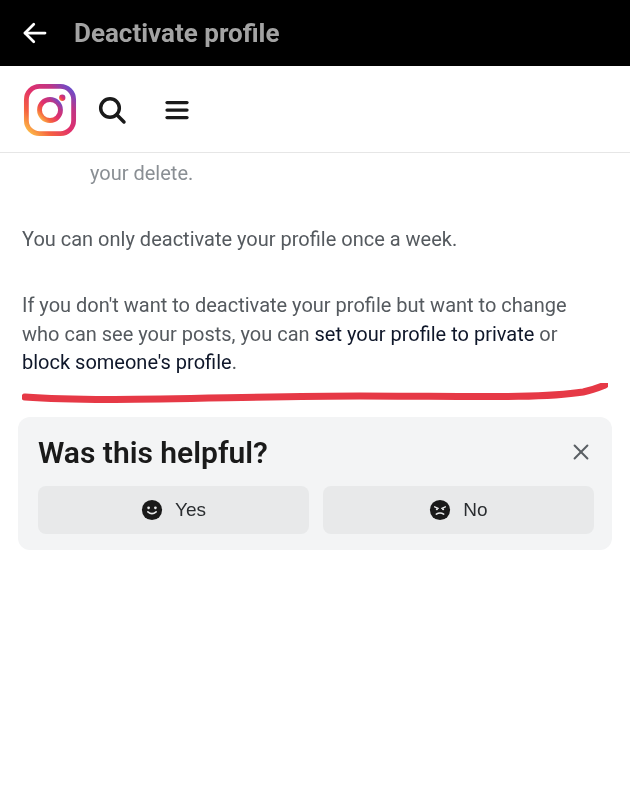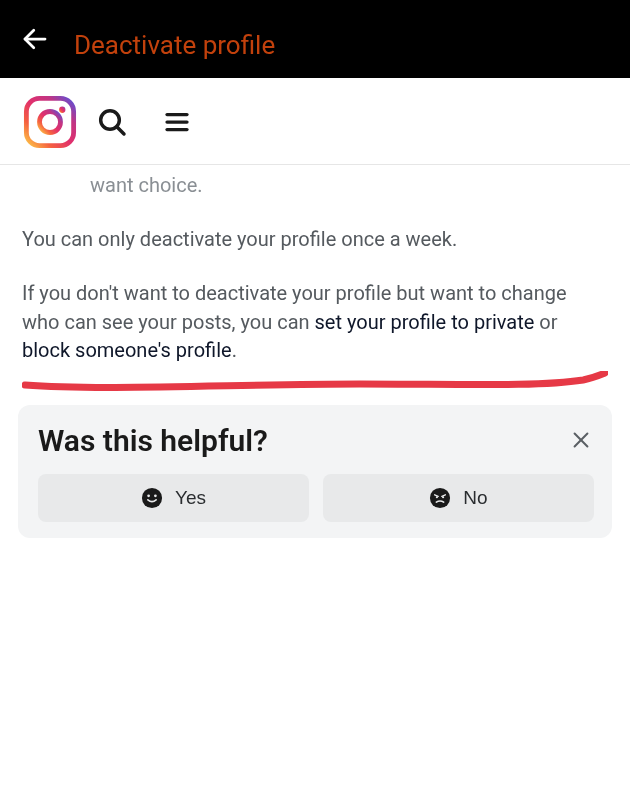--- a/index.html
+++ b/index.html
@@ -24,23 +24,22 @@
     }
     .back-arrow {
       color: #fff;
       display: flex;
       align-items: center;
       justify-content: center;
       cursor: pointer;
     }
     .top-title {
       font-size: 26px;
-      font-weight: 400;
-      color: #c2410c;
-      margin-top: 12px;
+      font-weight: 700;
+      color: #a3a3a3;
     }
     .sub-header {
       display: flex;
       align-items: center;
       padding: 16px 22px 14px 22px;
       gap: 18px;
       border-bottom: 1px solid #e6e6e6;
     }
     .ig-logo {
       width: 56px;
@@ -71,21 +70,21 @@
     .truncated-line {
       color: #8a8f94;
       font-size: 20px;
       padding: 6px 0 0 68px;
       line-height: 1.4;
     }
     .para {
       color: #555a5f;
       font-size: 20px;
       line-height: 1.42;
-      margin-top: 26px;
+      margin-top: 38px;
     }
     .para .link {
       color: #0f172a;
       cursor: pointer;
     }
     .annotation {
       margin-top: 6px;
       width: 100%;
       height: 24px;
     }
@@ -178,21 +177,21 @@
       <svg width="30" height="30" viewBox="0 0 24 24" fill="none" stroke="#1a1a1a" stroke-width="2.6" stroke-linecap="round">
         <line x1="4" y1="6" x2="20" y2="6"></line>
         <line x1="4" y1="12" x2="20" y2="12"></line>
         <line x1="4" y1="18" x2="20" y2="18"></line>
       </svg>
     </div>
   </div>
 </div>
 
 <div class="content">
-  <div class="truncated-line">want choice.</div>
+  <div class="truncated-line">your delete.</div>
 
   <p class="para">
     <span>You can only deactivate your profile once a week.</span>
   </p>
 
   <p class="para">
     <span>If you don't want to deactivate your profile but want to change who can see your posts, you can </span><span class="link">set your profile to private</span><span> or </span><span class="link">block someone's profile</span><span>.</span>
   </p>
 
 

